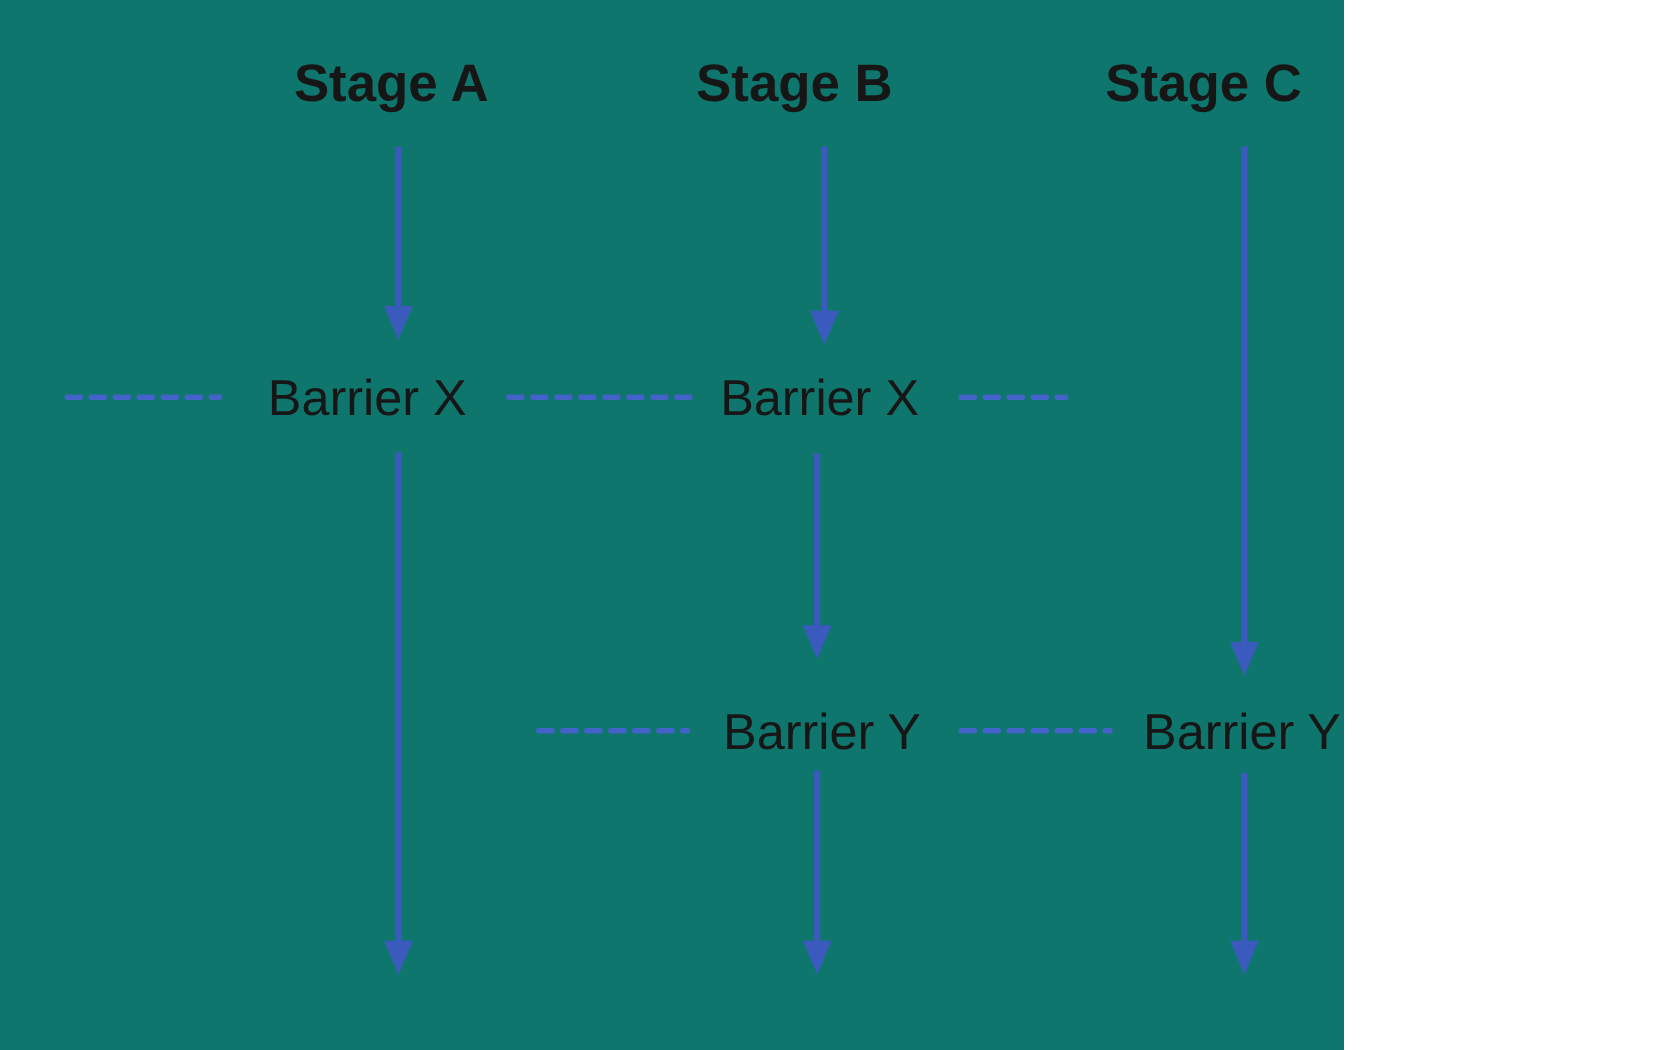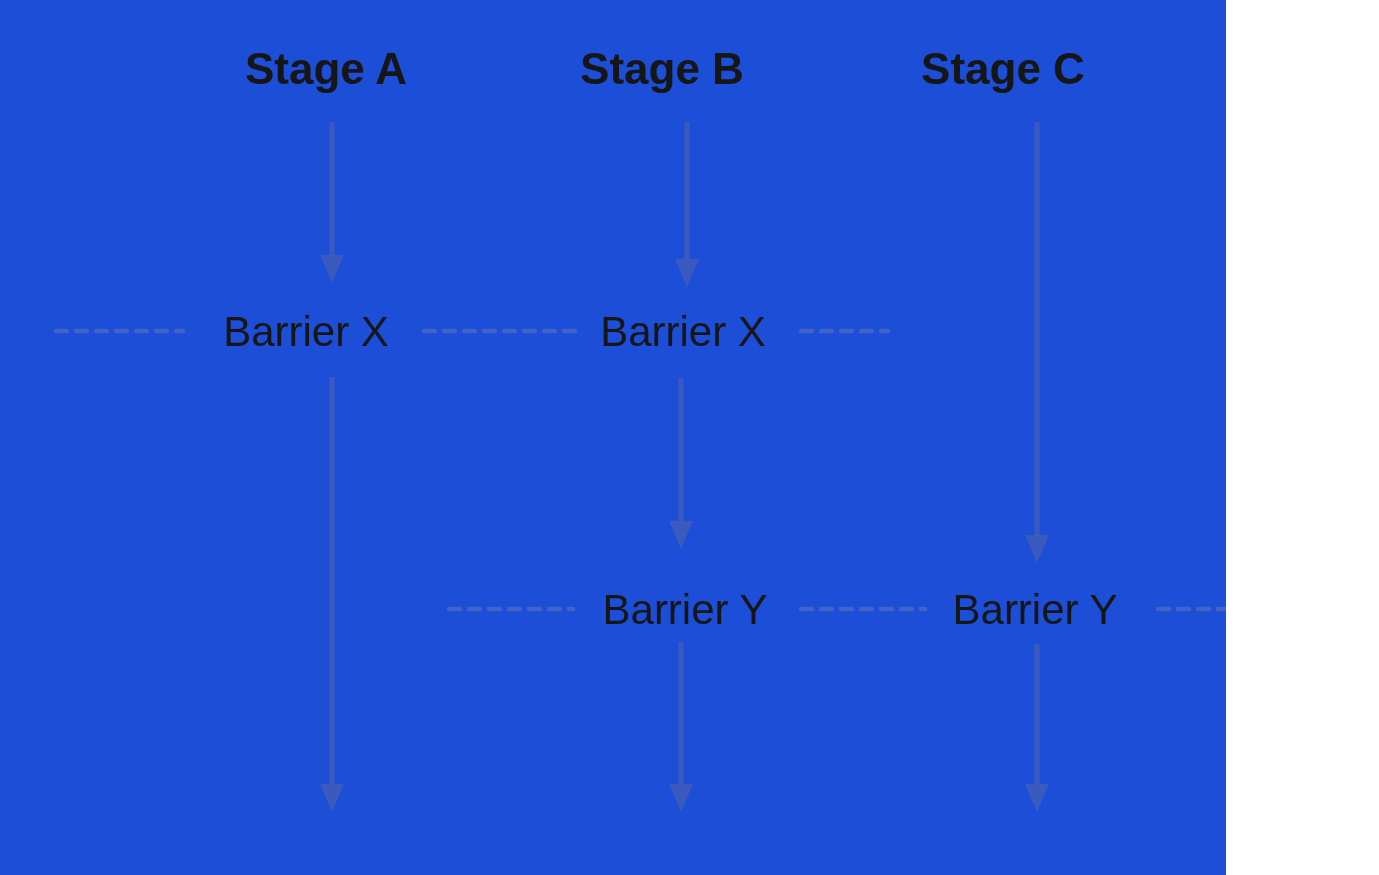--- a/index.html
+++ b/index.html
@@ -2,23 +2,23 @@
 <html><head>
 <meta charset="utf-8">
 <style>
   html, body {
     margin: 0;
     padding: 0;
     background: #ffffff;
   }
   .canvas {
     position: relative;
-    width: 1226px;
+    width: 1120px;
     height: 875px;
-    background: #1d4ed8;
+    background: #0f766e;
     overflow: hidden;
     font-family: "Liberation Sans", sans-serif;
   }
   .diagram-svg {
     position: absolute;
     left: 0;
     top: 0;
     width: 1379px;
     height: 875px;
   }

